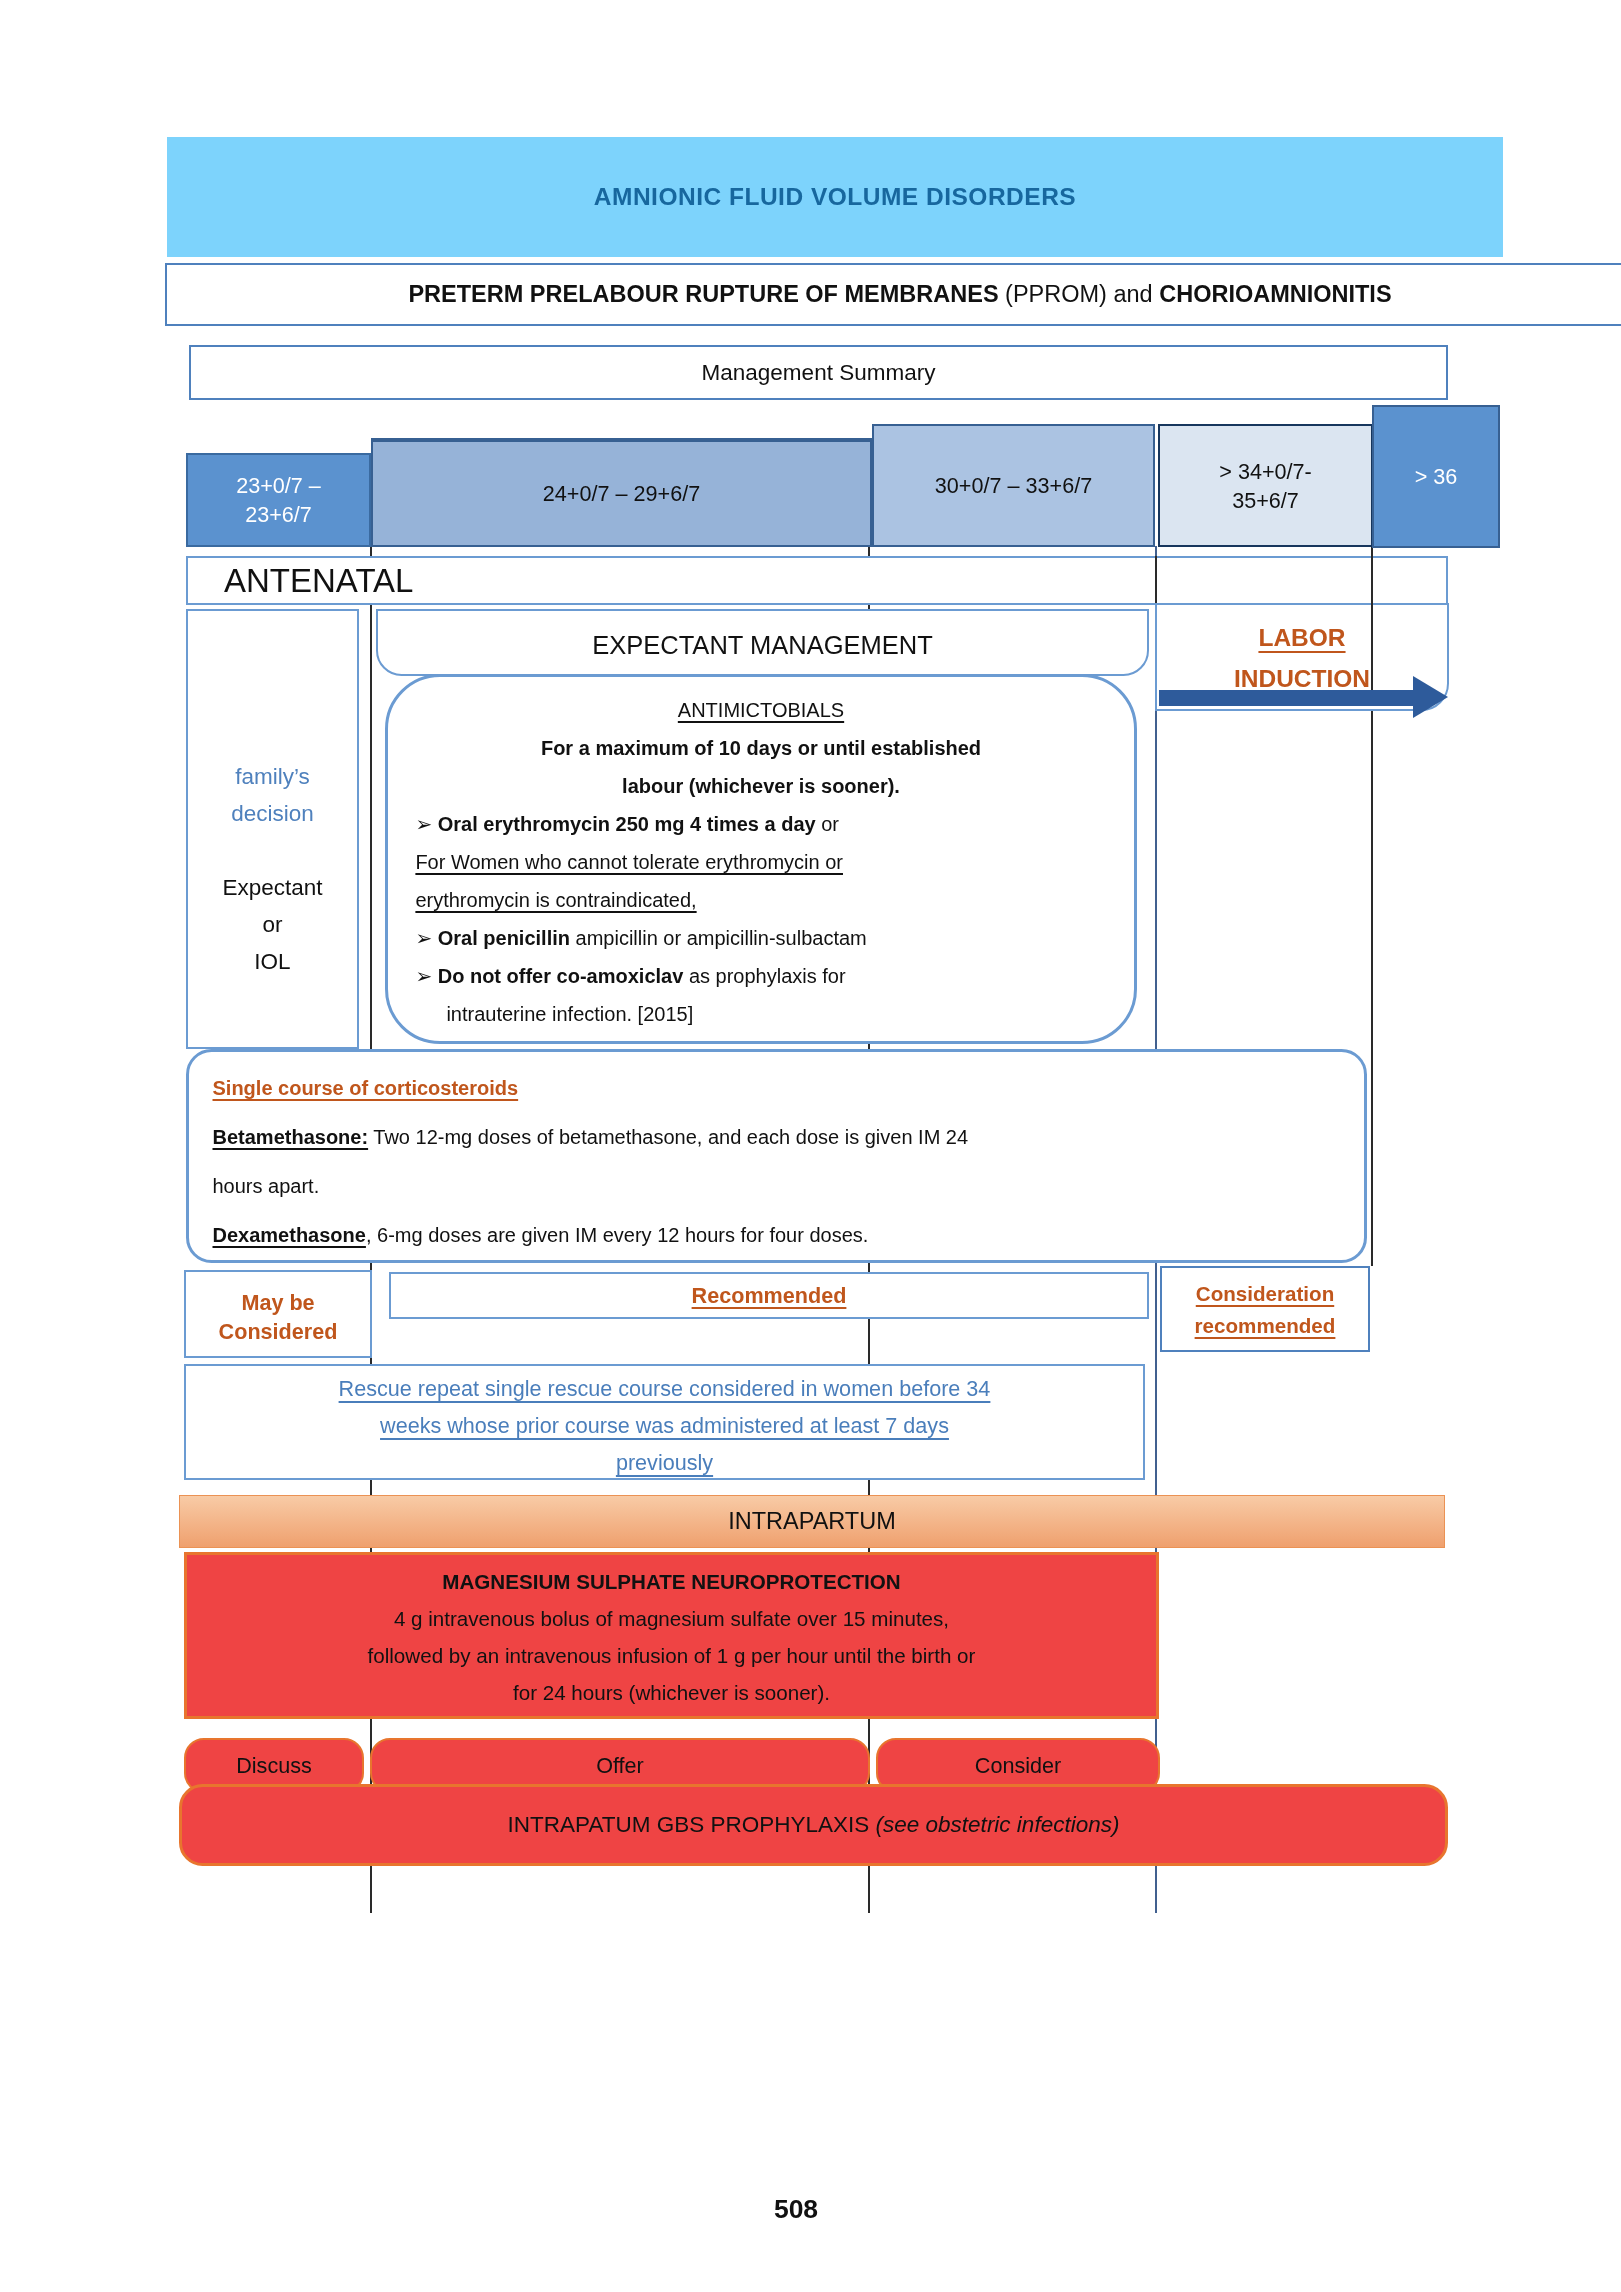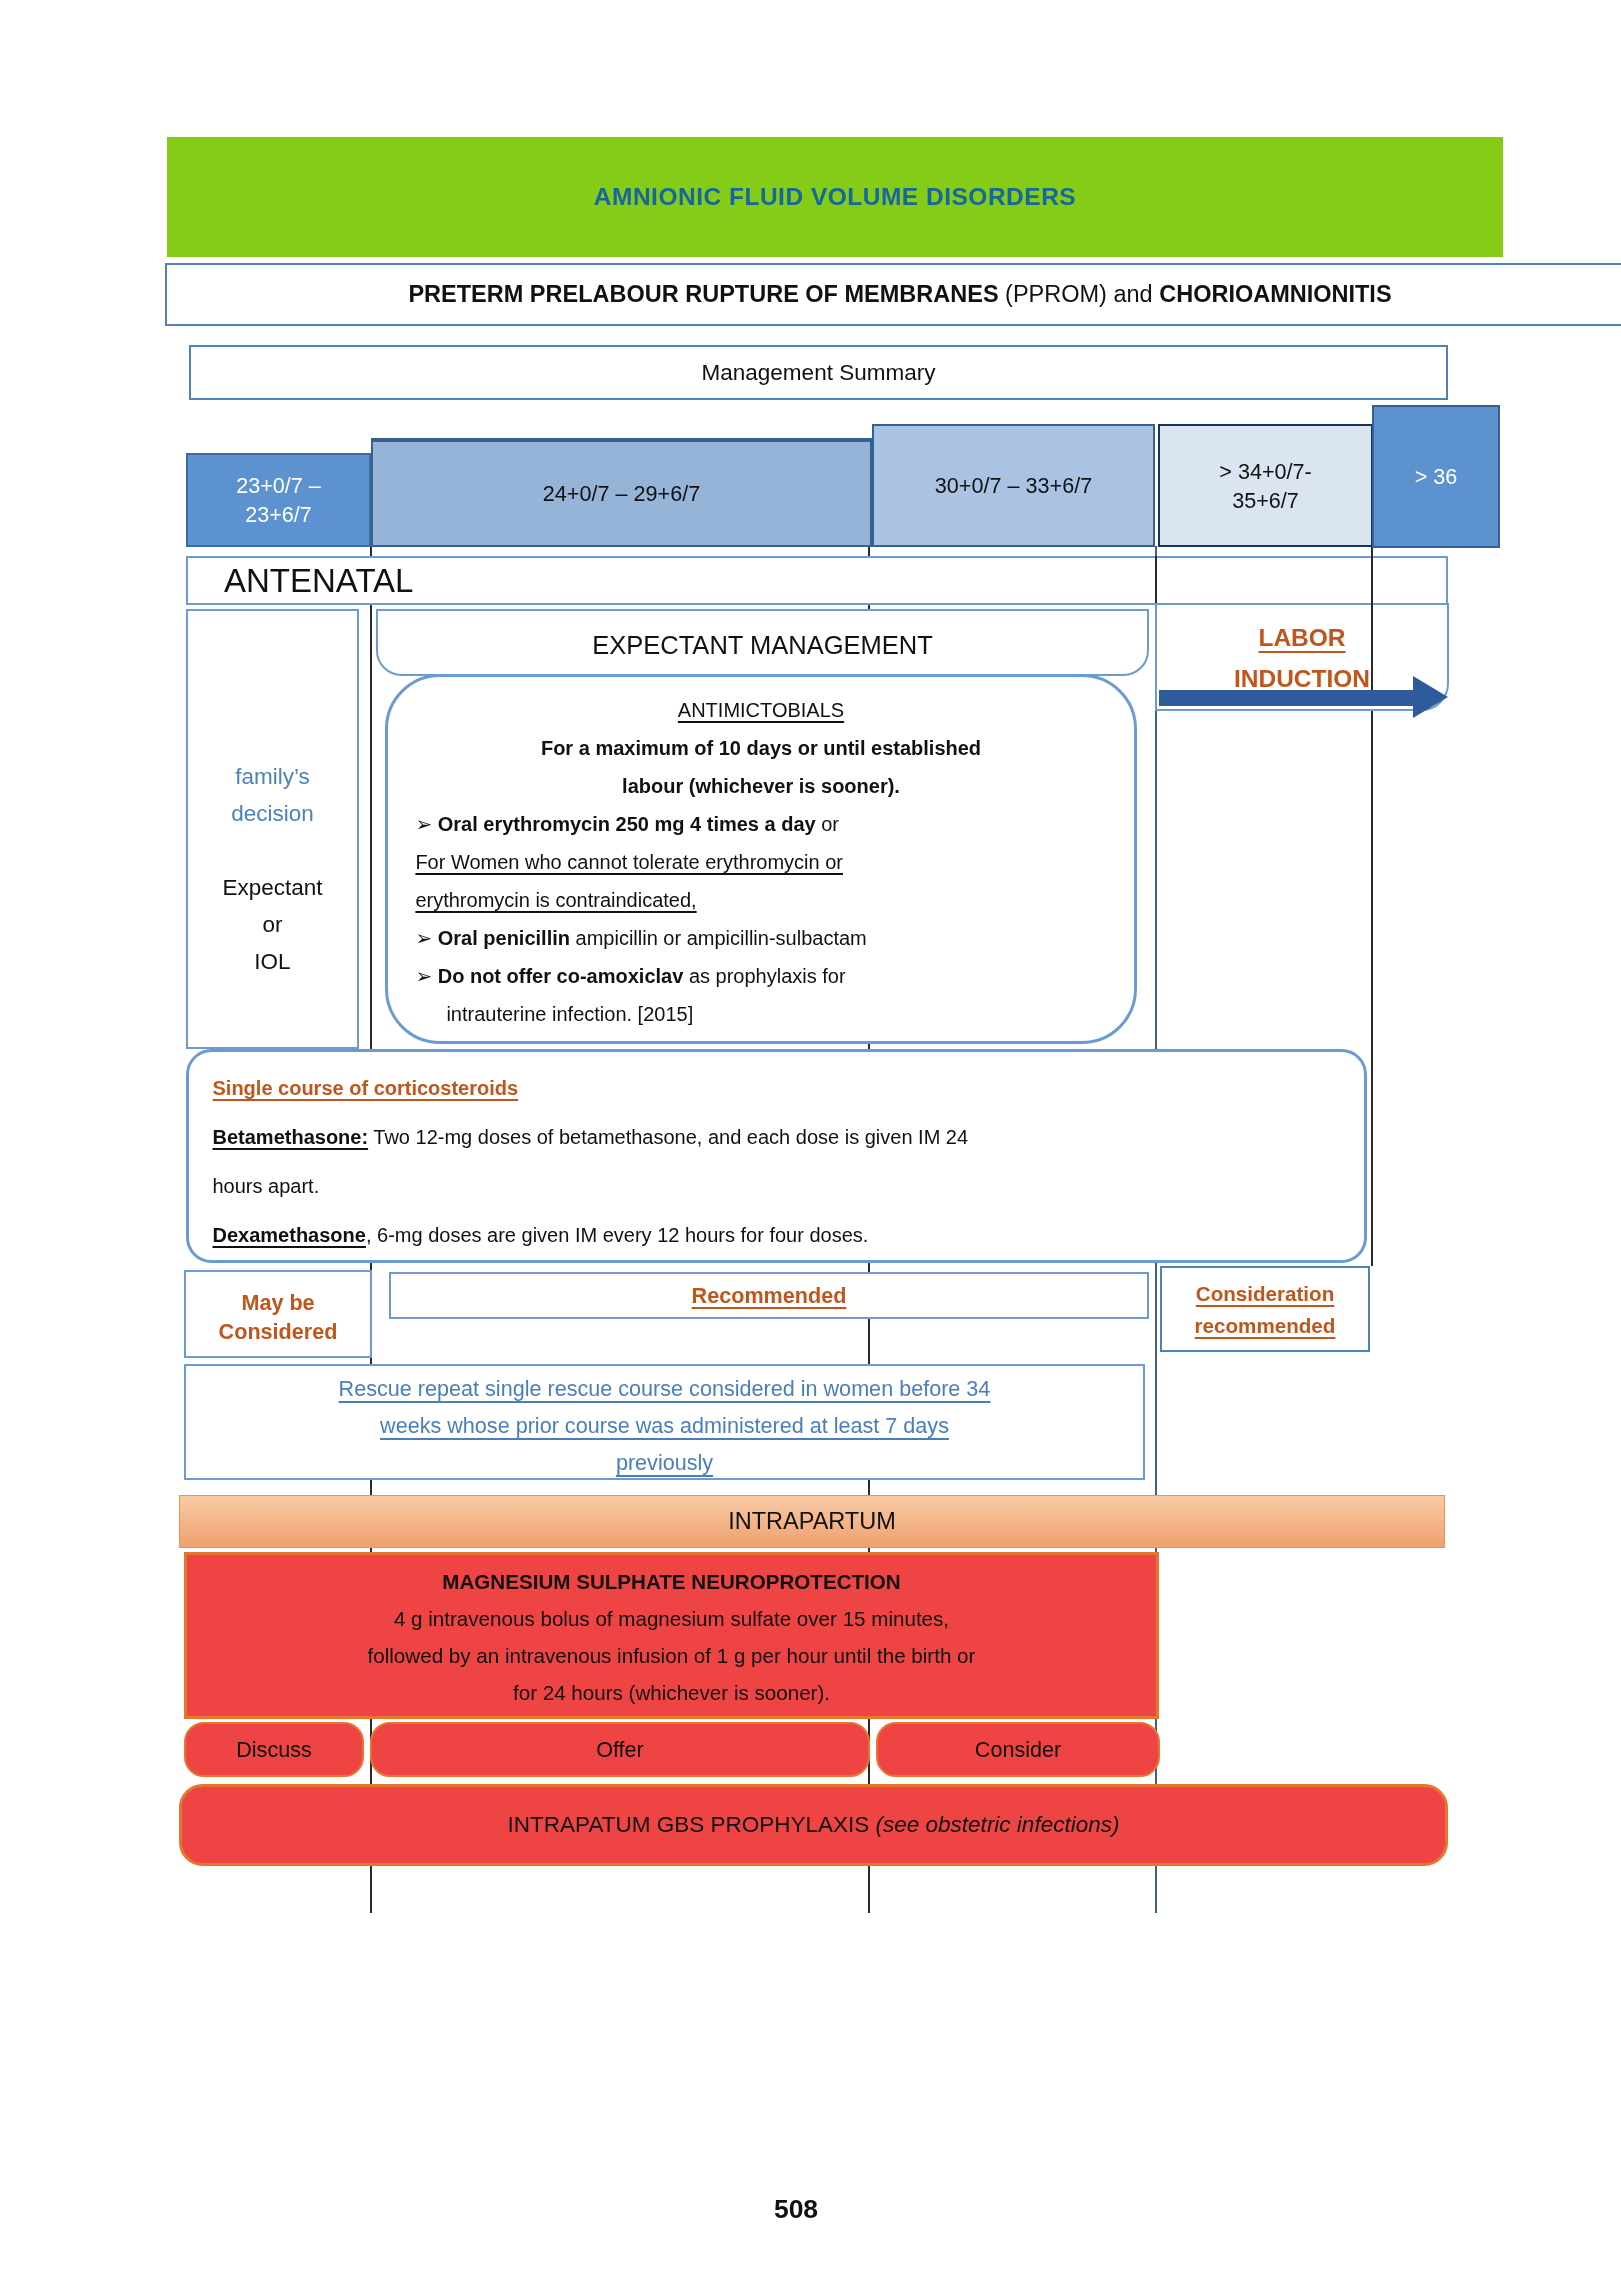--- a/index.html
+++ b/index.html
@@ -10,21 +10,21 @@
   
   .vline{position:absolute;width:2px;z-index:0;}
   .vline.black{background:#2a2a2a;}
   .vline.steel{background:#41608f;}
   .vline.top{z-index:6;}
   
   .bluebox{background:#fff;border:2.9px solid #4f81bd;z-index:2;}
   .bluebox.thin{border-width:2px;}
   .lightblue{border-color:#6b9bd2;}
   
-  .banner{background:#84cc16;z-index:2;display:flex;align-items:center;justify-content:center;}
+  .banner{background:#7dd3fc;z-index:2;display:flex;align-items:center;justify-content:center;}
   .banner-title{color:#17679e;font-weight:bold;font-size:24.5px;letter-spacing:0.5px;}
   .doc-title{font-size:23.5px;display:flex;align-items:center;justify-content:center;}
   .mgmt{font-size:22.5px;display:flex;align-items:center;justify-content:center;}
   
   .stair{z-index:2;display:flex;align-items:center;justify-content:center;font-size:21.6px;line-height:29px;text-align:center;}
   .stair.s1{background:#5b92cf;border:2px solid #3a6aa0;color:#fff;}
   .stair.s2{background:#96b3d8;border:2px solid #376092;border-top-width:4.9px;}
   .stair.s3{background:#abc3e2;border:2.9px solid #376092;}
   .stair.s4{background:#dbe5f1;border:2.9px solid #17365d;}
   .stair.s5{background:#5b92cf;border:2.9px solid #376092;color:#fff;}
@@ -55,21 +55,21 @@
   .recbox{font-size:21.6px;text-align:center;padding-top:8.8px;}
   .recbox .u,.conbox .u{text-decoration:underline;text-underline-offset:3.9px;}
   .conbox{font-size:20.6px;line-height:32px;text-align:center;padding-top:9.8px;}
   .rescue{font-size:21.6px;line-height:37px;text-align:center;color:#4a7ebb;padding-top:3.9px;}
   .rescue div{text-decoration:underline;text-underline-offset:4.9px;}
   
   .band{background:linear-gradient(#f8cba6,#efa06e);border:1px solid #eb9254;z-index:2;display:flex;align-items:center;justify-content:center;font-size:23.5px;}
   .orangebox{background:#ef4444;border:3.9px solid #e8752e;z-index:2;}
   .magnesium{text-align:center;padding-top:7.8px;font-size:20.6px;line-height:37px;}
   .magnesium .ttl{font-weight:bold;}
-  .action{border-width:2.9px;border-radius:20px;display:flex;align-items:center;justify-content:center;font-size:21.6px;}
+  .action{border-width:2.9px;border-radius:20px;display:flex;align-items:center;justify-content:center;font-size:21.6px;margin-top:16px;}
   .gbs{border-radius:23.5px;display:flex;align-items:center;justify-content:center;font-size:22.5px;}
   .pagenum{font-size:26.5px;font-weight:bold;text-align:center;z-index:2;}
 </style>
 </head>
 <body>
 
 <div id="canvas">
 
   <div class="vline black" style="left:370px;top:546px;height:1367px;"></div>
   <div class="vline black" style="left:868px;top:546px;height:1367px;"></div>

